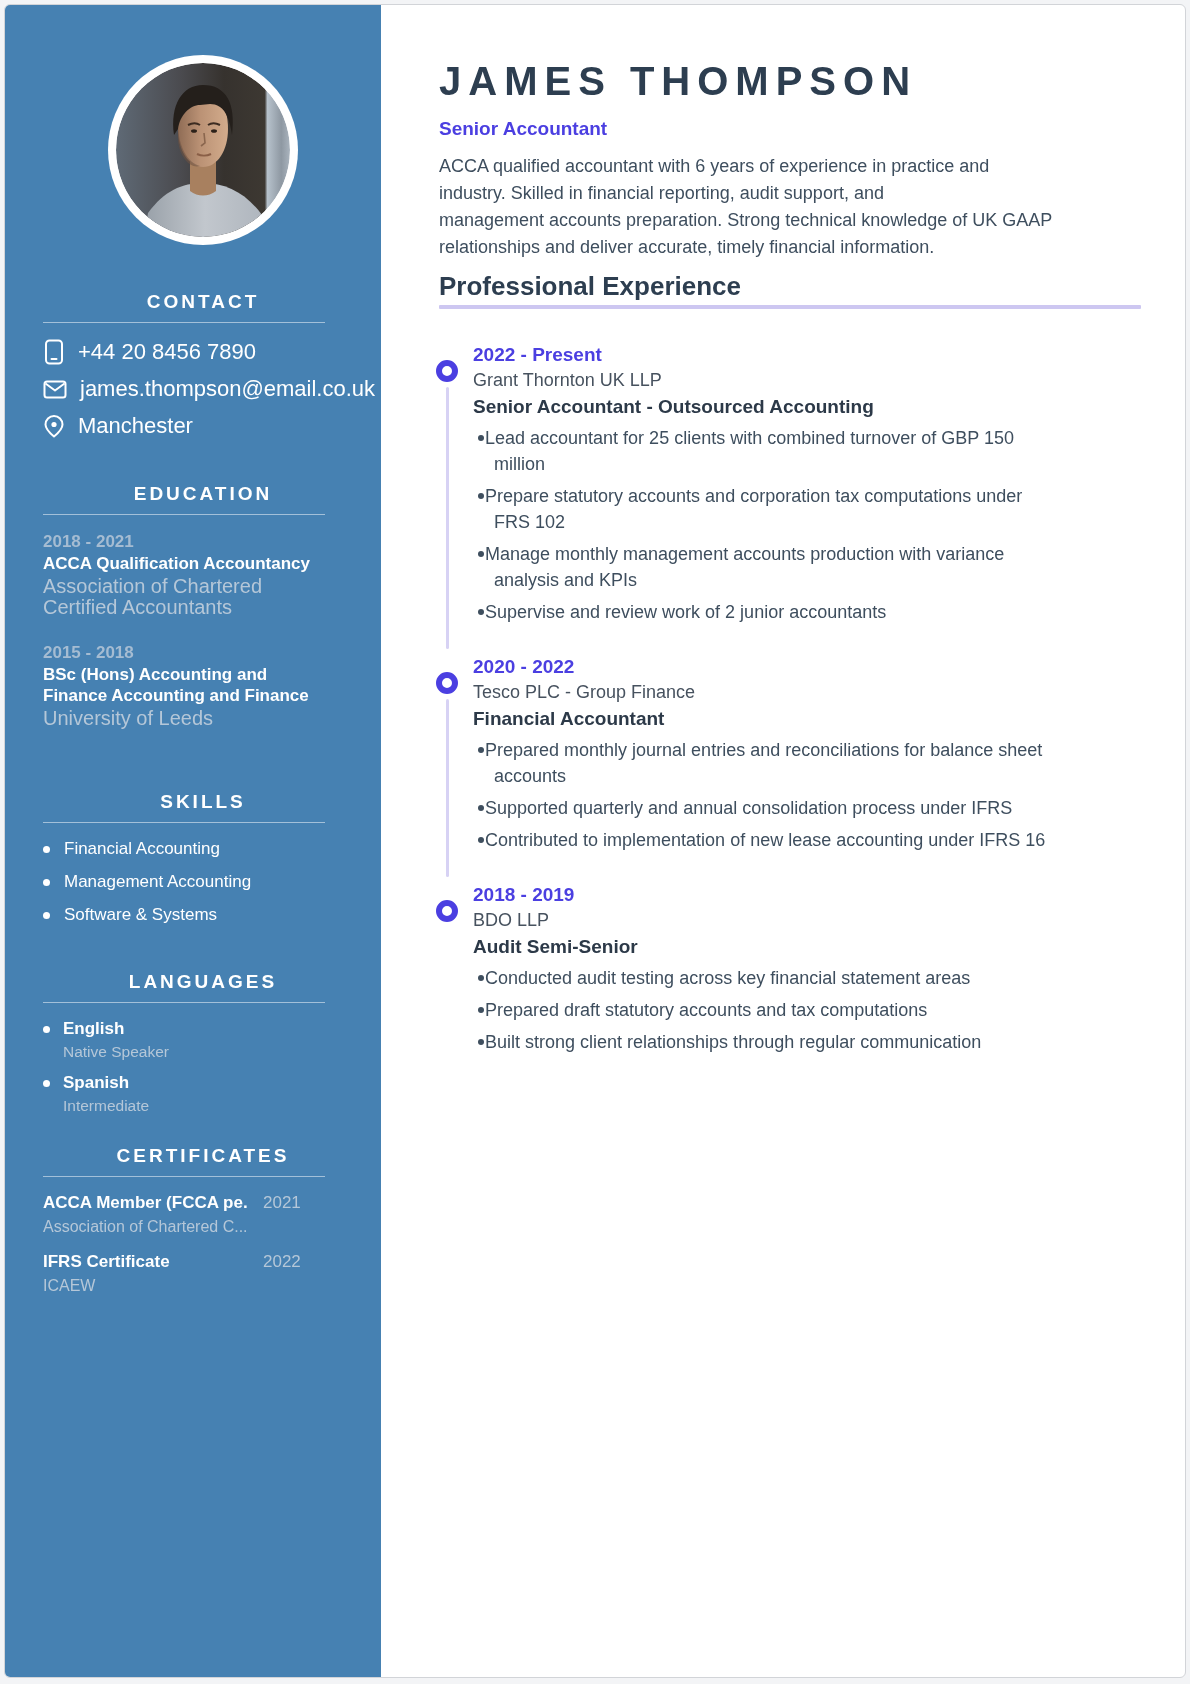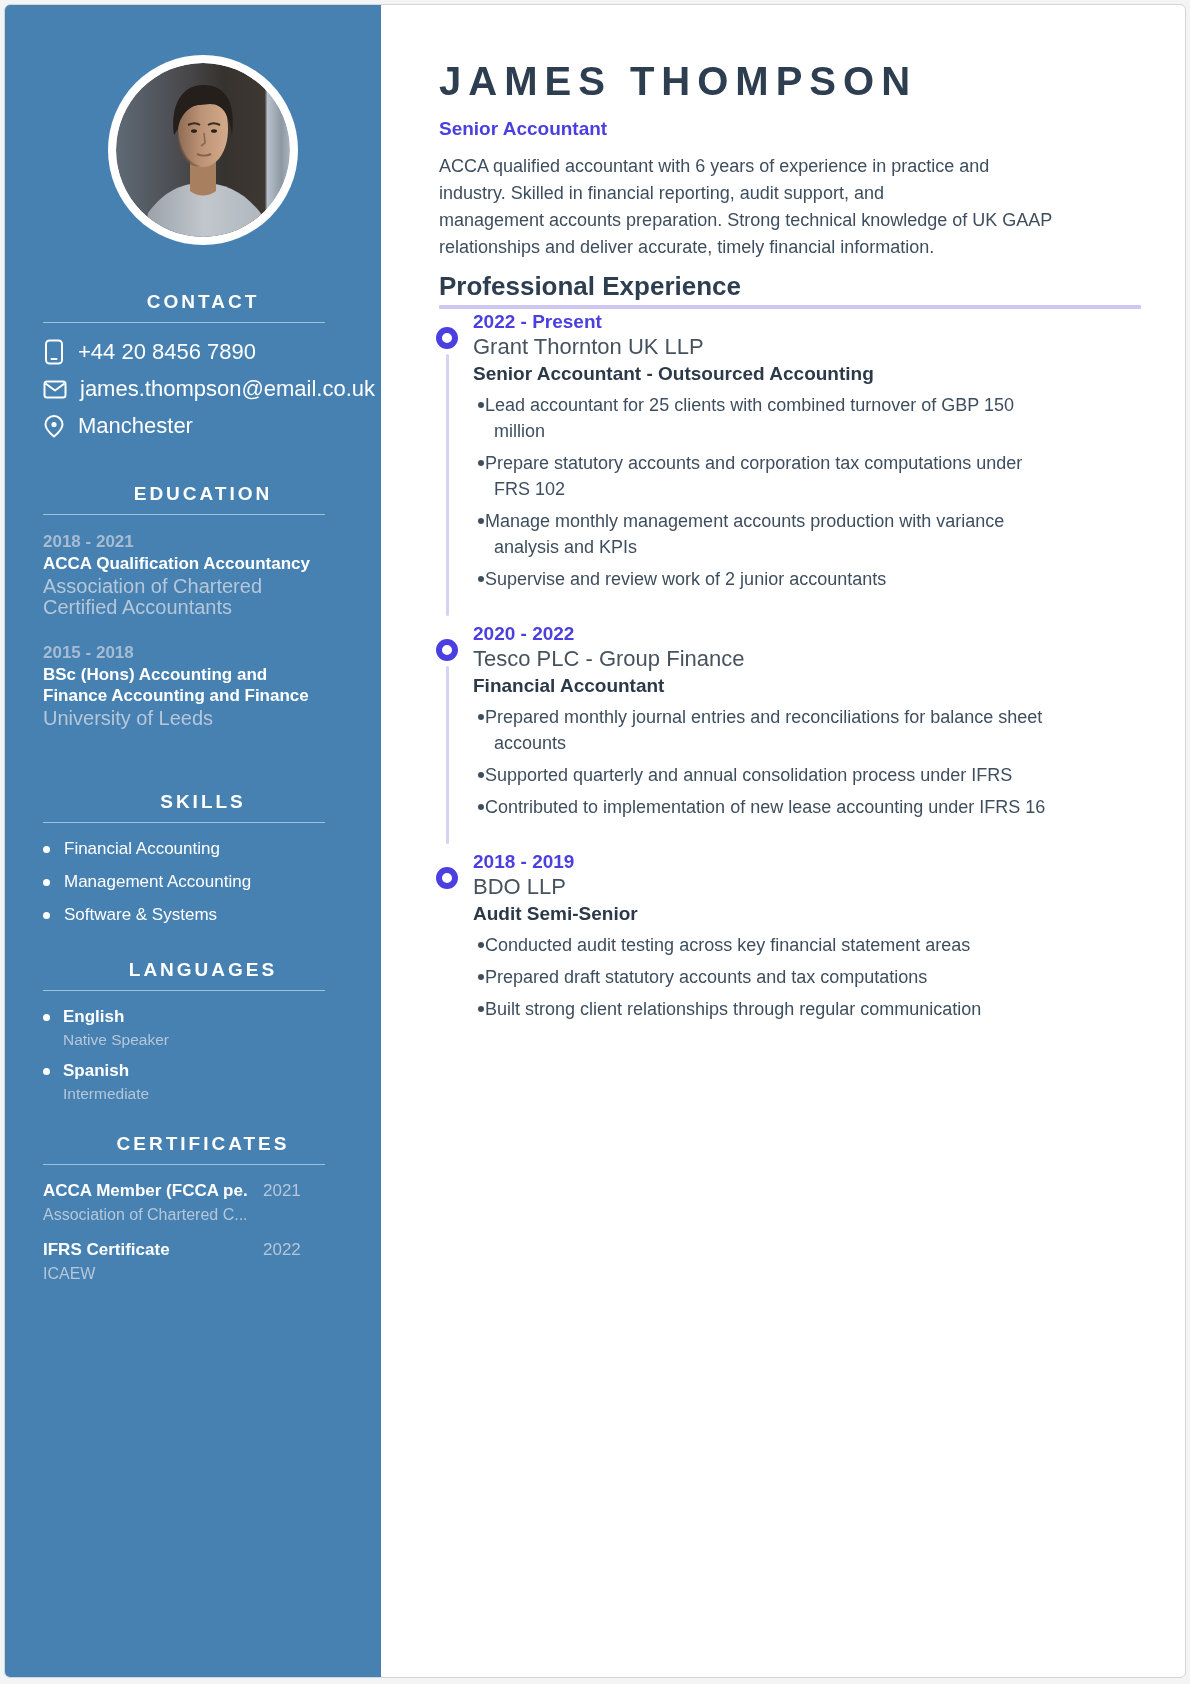--- a/index.html
+++ b/index.html
@@ -68,32 +68,32 @@
     font-size:40px;font-weight:800;letter-spacing:7px;color:var(--heading-dark);
     line-height:42px;
   }
   .job-title{font-size:19px;font-weight:700;color:var(--accent);margin-top:16px;}
   .summary{margin-top:13px;font-size:18px;line-height:27px;color:var(--body-text);}
   .xp-heading{
     font-size:26px;font-weight:800;color:var(--heading-dark);
     margin-top:9px;line-height:32px;
   }
   .xp-underline{height:4px;background:var(--lavender);width:702px;margin-top:3px;border-radius:1px;}
-  .timeline{margin-top:1px;}
+  .timeline{margin-top:34px;}
   .xp-entry{position:relative;padding-left:34px;margin-bottom:30px;}
   .xp-entry .marker{
     position:absolute;left:-3px;top:17px;width:22px;height:22px;border-radius:50%;
     background:#fff;border:6px solid var(--accent);
   }
   .xp-entry .tline{
     position:absolute;left:6.5px;top:44px;bottom:-24px;width:3px;
     background:#d7d2f4;border-radius:2px;
   }
   .xp-date{font-size:19px;font-weight:700;color:var(--accent);line-height:24px;}
-  .xp-company{font-size:22px;color:#47525f;line-height:26px;}
+  .xp-company{font-size:18px;color:#47525f;line-height:26px;}
   .xp-role{font-size:19px;font-weight:700;color:#2c3948;line-height:28px;margin-bottom:4px;}
   .xp-bullets{list-style:none;}
   .xp-bullets li{
     position:relative;padding-left:21px;text-indent:-9px;margin-bottom:6px;
     font-size:18px;line-height:26px;max-width:575px;color:var(--body-text);
   }
   .xp-bullets li::before{
     content:"";position:absolute;left:5px;top:10px;width:6px;height:6px;
     border-radius:50%;background:var(--body-text);
   }
@@ -207,21 +207,21 @@
       <div class="skill-item">
         <span class="dot"></span>
         <span>Management Accounting</span>
       </div>
       <div class="skill-item">
         <span class="dot"></span>
         <span>Software &amp; Systems</span>
       </div>
     </section>
 
-    <section class="side-section" style="margin-top:34px;">
+    <section class="side-section" style="margin-top:46px;">
       <div class="side-title">LANGUAGES</div>
       <hr class="side-divider">
       <div class="lang-item">
         <div class="lang-head">
           <span class="dot"></span>
           <span>English</span>
         </div>
         <div class="lang-level">Native Speaker</div>
       </div>
       <div class="lang-item">

